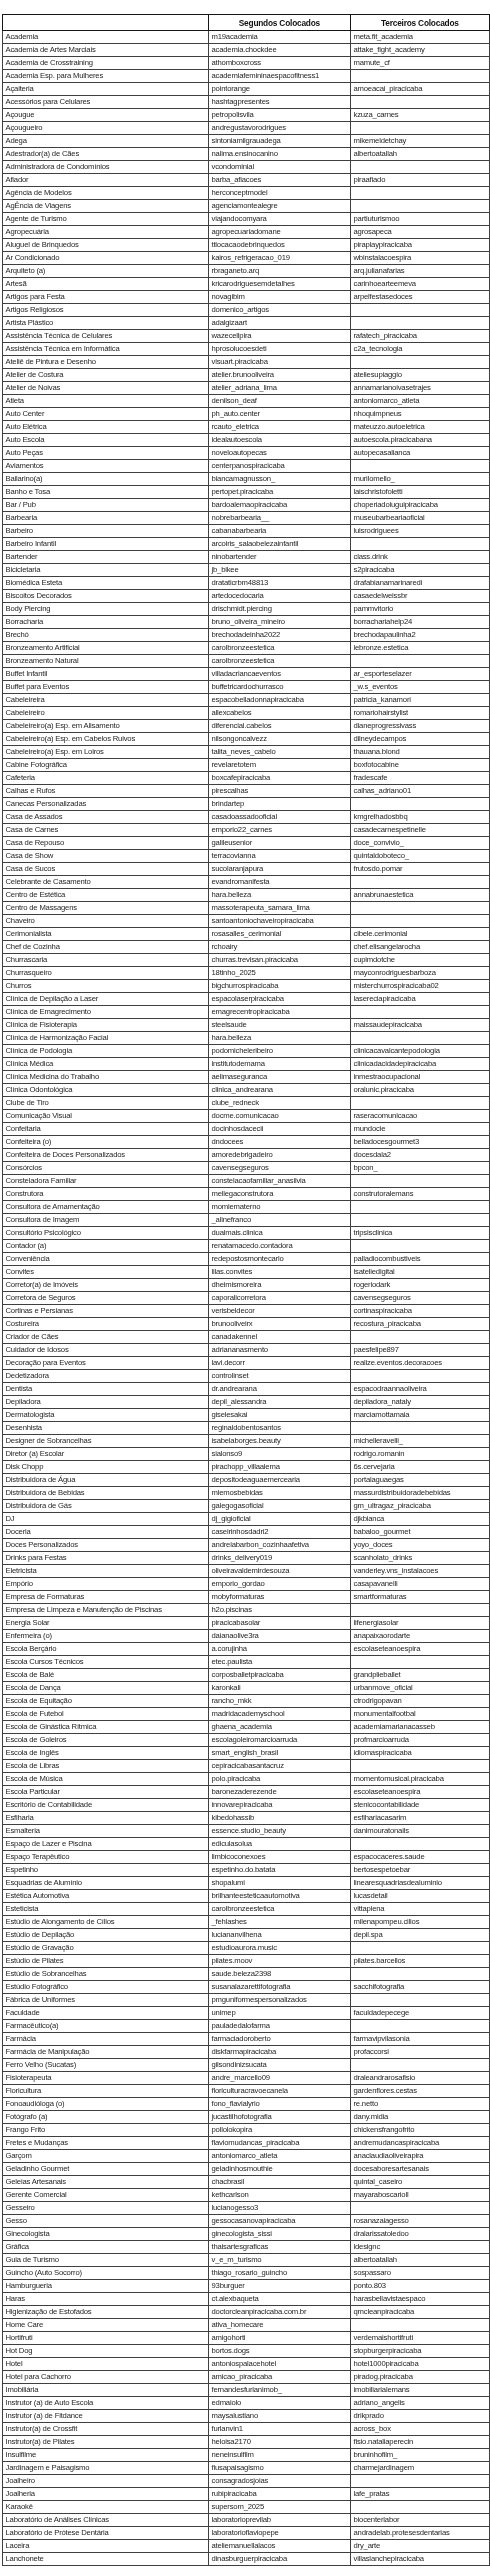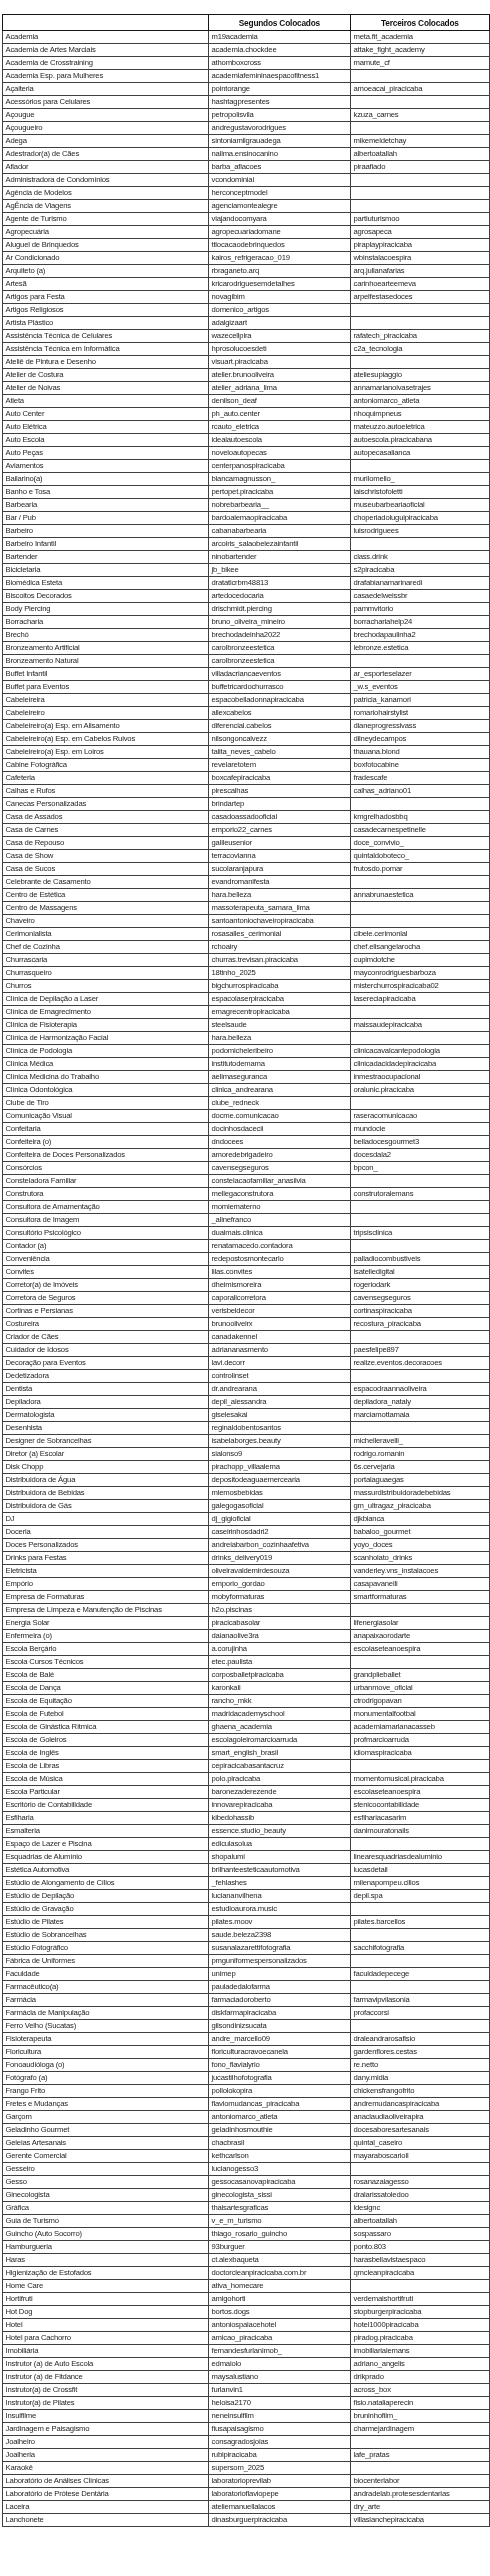--- a/index.html
+++ b/index.html
@@ -94,30 +94,30 @@
         <td>Adega</td>
         <td>sintoniamilgrauadega</td>
         <td>mikemeldetchay</td>
       </tr>
       <tr>
         <td>Adestrador(a) de Cães</td>
         <td>nalima.ensinocanino</td>
         <td>albertoatallah</td>
       </tr>
       <tr>
+        <td>Administradora de Condomínios</td>
+        <td>vcondominial</td>
+        <td></td>
+      </tr>
+      <tr>
         <td>Afiador</td>
         <td>barba_afiacoes</td>
         <td>piraafiado</td>
       </tr>
       <tr>
-        <td>Administradora de Condomínios</td>
-        <td>vcondominial</td>
-        <td></td>
-      </tr>
-      <tr>
         <td>Agência de Modelos</td>
         <td>herconceptmodel</td>
         <td></td>
       </tr>
       <tr>
         <td>AgÊncia de Viagens</td>
         <td>agenciamontealegre</td>
         <td></td>
       </tr>
       <tr>
@@ -224,30 +224,30 @@
         <td>Bailarino(a)</td>
         <td>biancamagnusson_</td>
         <td>murilomello_</td>
       </tr>
       <tr>
         <td>Banho e Tosa</td>
         <td>pertopet.piracicaba</td>
         <td>laischristofoletti</td>
       </tr>
       <tr>
+        <td>Bar / Pub</td>
+        <td>bardoalemaopiracicaba</td>
+        <td>choperiadoluguipiracicaba</td>
+      </tr>
+      <tr>
         <td>Barbearia</td>
         <td>nobrebarbearia__</td>
         <td>museubarbeariaoficial</td>
       </tr>
       <tr>
-        <td>Bar / Pub</td>
-        <td>bardoalemaopiracicaba</td>
-        <td>choperiadoluguipiracicaba</td>
-      </tr>
-      <tr>
         <td>Barbeiro</td>
         <td>cabanabarbearia</td>
         <td>luisrodriguees</td>
       </tr>
       <tr>
         <td>Barbeiro Infantil</td>
         <td>arcoiris_salaobelezainfantil</td>
         <td></td>
       </tr>
       <tr>
@@ -744,28 +744,43 @@
         <td>Esmalteria</td>
         <td>essence.studio_beauty</td>
         <td>danimouratonails</td>
       </tr>
       <tr>
         <td>Espaço de Lazer e Piscina</td>
         <td>ediculasolua</td>
         <td></td>
       </tr>
       <tr>
+        <td>Espaço Terapêutico</td>
+        <td>limbicoconexoes</td>
+        <td>espacocaceres.saude</td>
+      </tr>
+      <tr>
+        <td>Espetinho</td>
+        <td>espetinho.do.batata</td>
+        <td>bertosespetoebar</td>
+      </tr>
+      <tr>
         <td>Esquadrias de Alumínio</td>
         <td>shopalumi</td>
         <td>linearesquadriasdealuminio</td>
       </tr>
       <tr>
         <td>Estética Automotiva</td>
         <td>brilhanteesteticaautomotiva</td>
         <td>lucasdetail</td>
+      </tr>
+      <tr>
+        <td>Esteticista</td>
+        <td>carolbronzeestetica</td>
+        <td>vittaplena</td>
       </tr>
       <tr>
         <td>Estúdio de Alongamento de Cílios</td>
         <td>_fehlashes</td>
         <td>milenapompeu.cilios</td>
       </tr>
       <tr>
         <td>Estúdio de Depilação</td>
         <td>luciananvilhena</td>
         <td>depil.spa</td>

